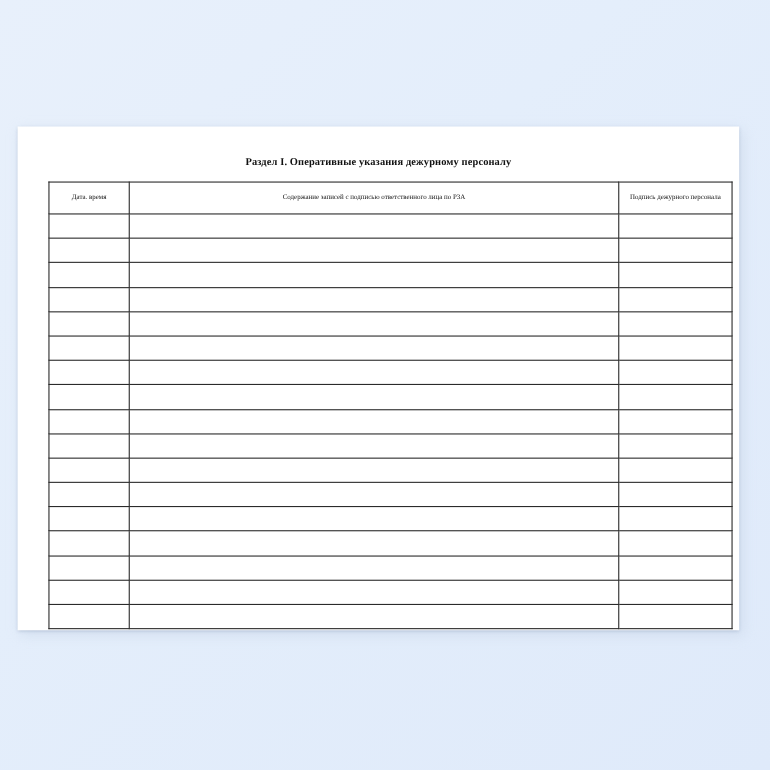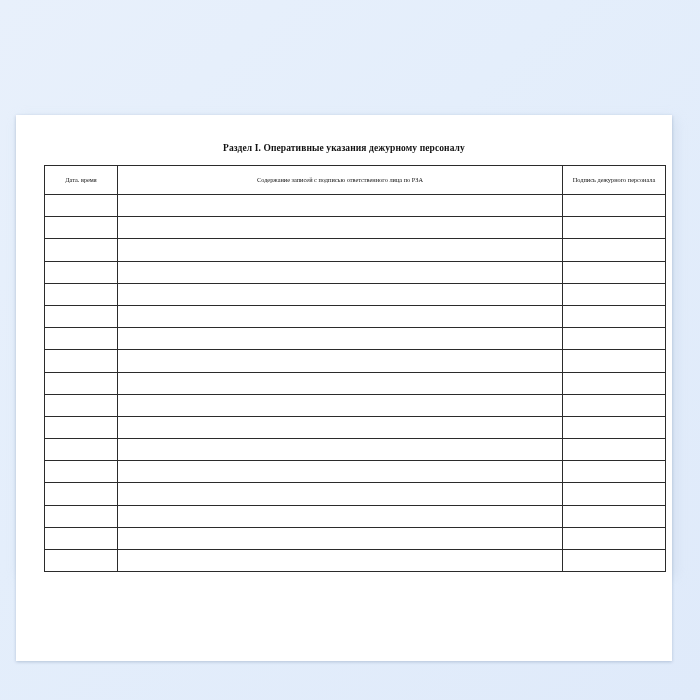--- a/index.html
+++ b/index.html
@@ -29,21 +29,21 @@
     background: #c9d6e8;
     filter: blur(6px);
     opacity: .55;
     border-radius: 2px;
   }
   #page {
     position: absolute;
     left: 16px;
     top: 115px;
     width: 656px;
-    height: 546px;
+    height: 458px;
     background: #ffffff;
     box-shadow: 0 1px 3px rgba(60, 90, 130, .28);
   }
   #doc-title {
     position: absolute;
     left: 0;
     right: 0;
     top: 28px;
     text-align: center;
     font-size: 9.5px;

